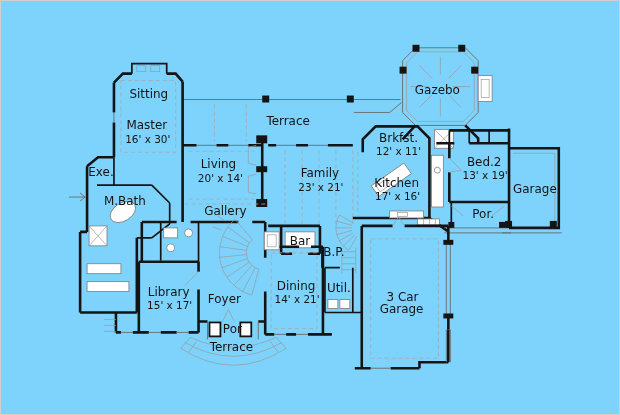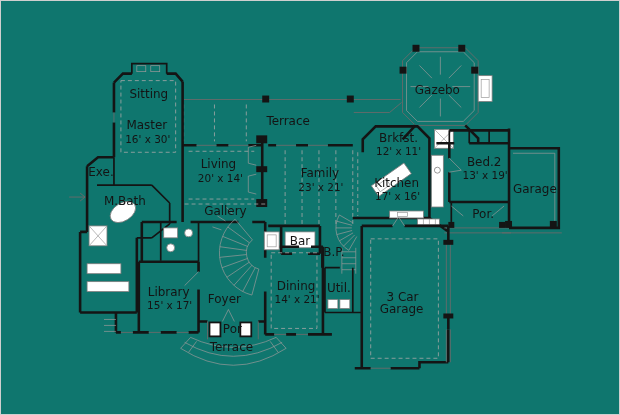--- a/index.html
+++ b/index.html
@@ -1,20 +1,20 @@
 <!DOCTYPE html>
 <html><head>
 <meta charset="utf-8">
 <style>
   html,body { margin:0; padding:0; background:#fff; }
   .plan-canvas {
     position:relative;
     width:618px; height:413px;
     border:1px solid #cfcfcf;
-    background:#0f766e;
+    background:#7dd3fc;
     overflow:hidden;
     font-family:"DejaVu Sans", sans-serif;
   }
   svg { display:block; }
   .w  { stroke:#141414; stroke-width:2.6; fill:none; stroke-linecap:butt; }
   .w2 { stroke:#141414; stroke-width:1.7; fill:none; stroke-linecap:butt; }
   .t  { stroke:#6a6a6a; stroke-width:0.9; fill:none; }
   .tl { stroke:#9a9a9a; stroke-width:0.7; fill:none; }
   .d  { stroke:#a8a8a8; stroke-width:0.8; fill:none; stroke-dasharray:4 3; }
   .post { fill:#141414; stroke:none; }

